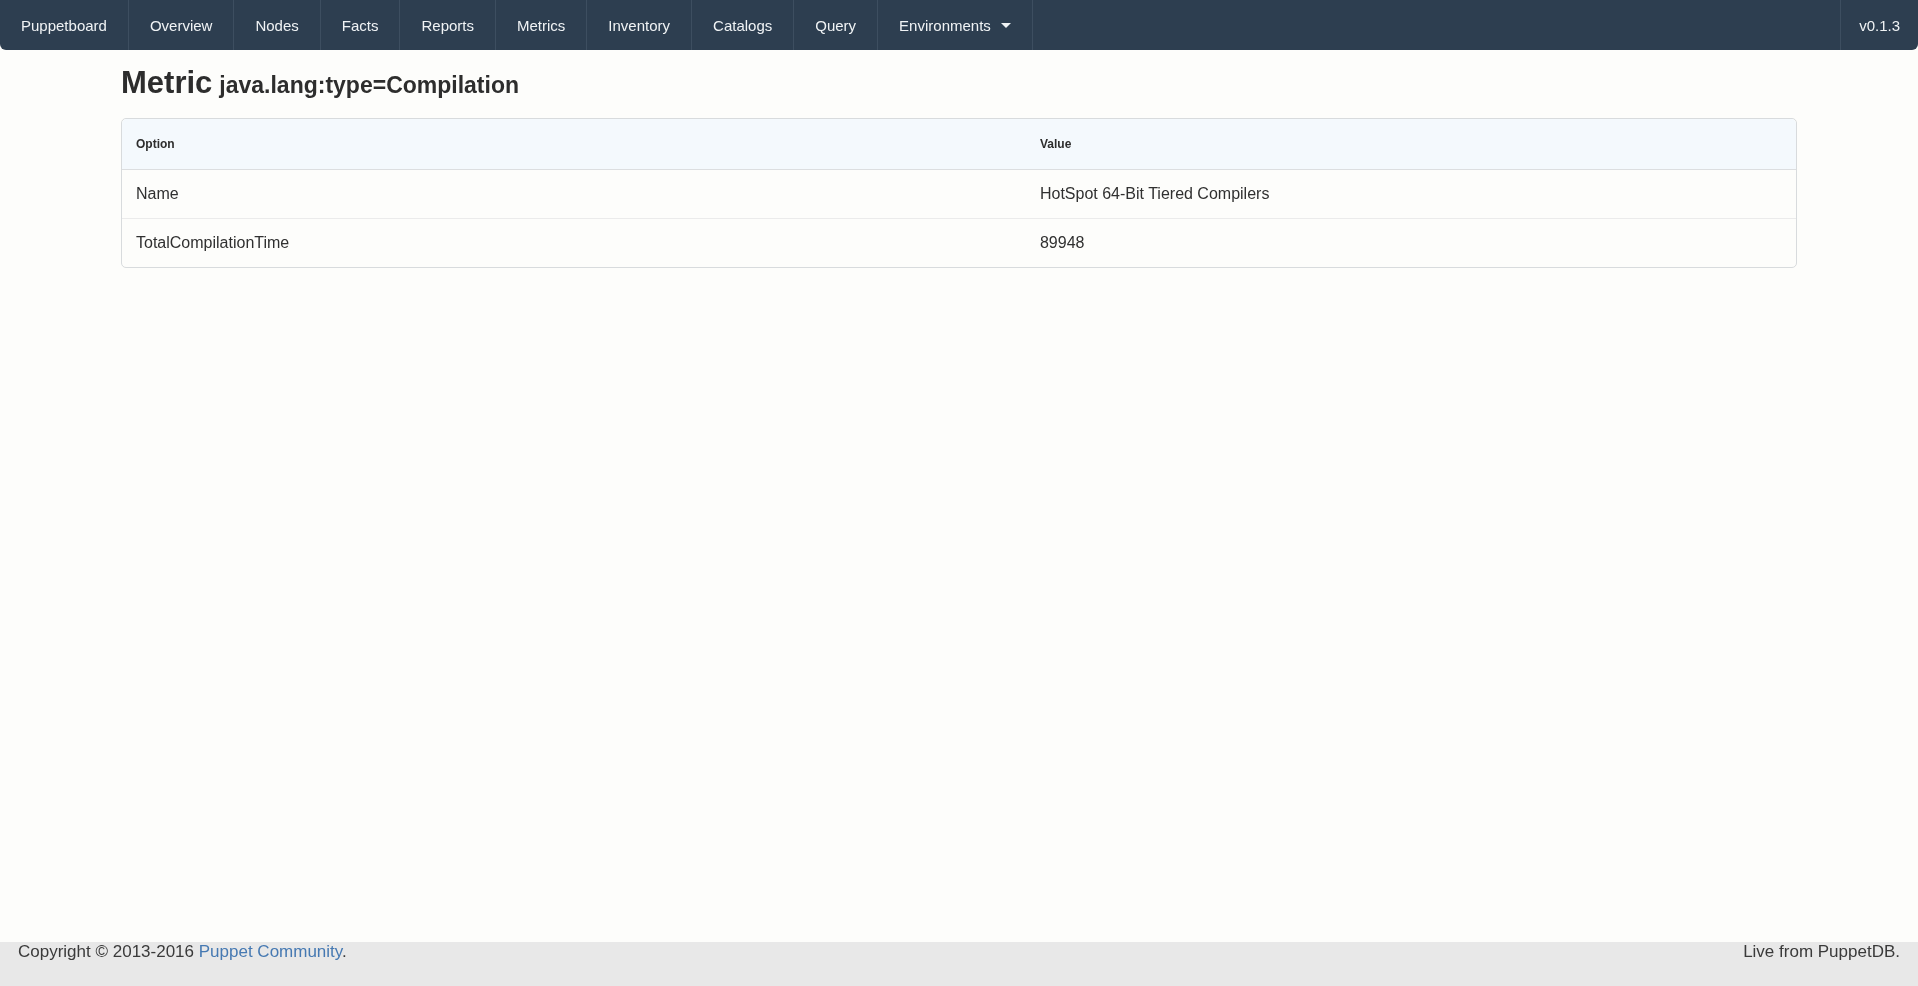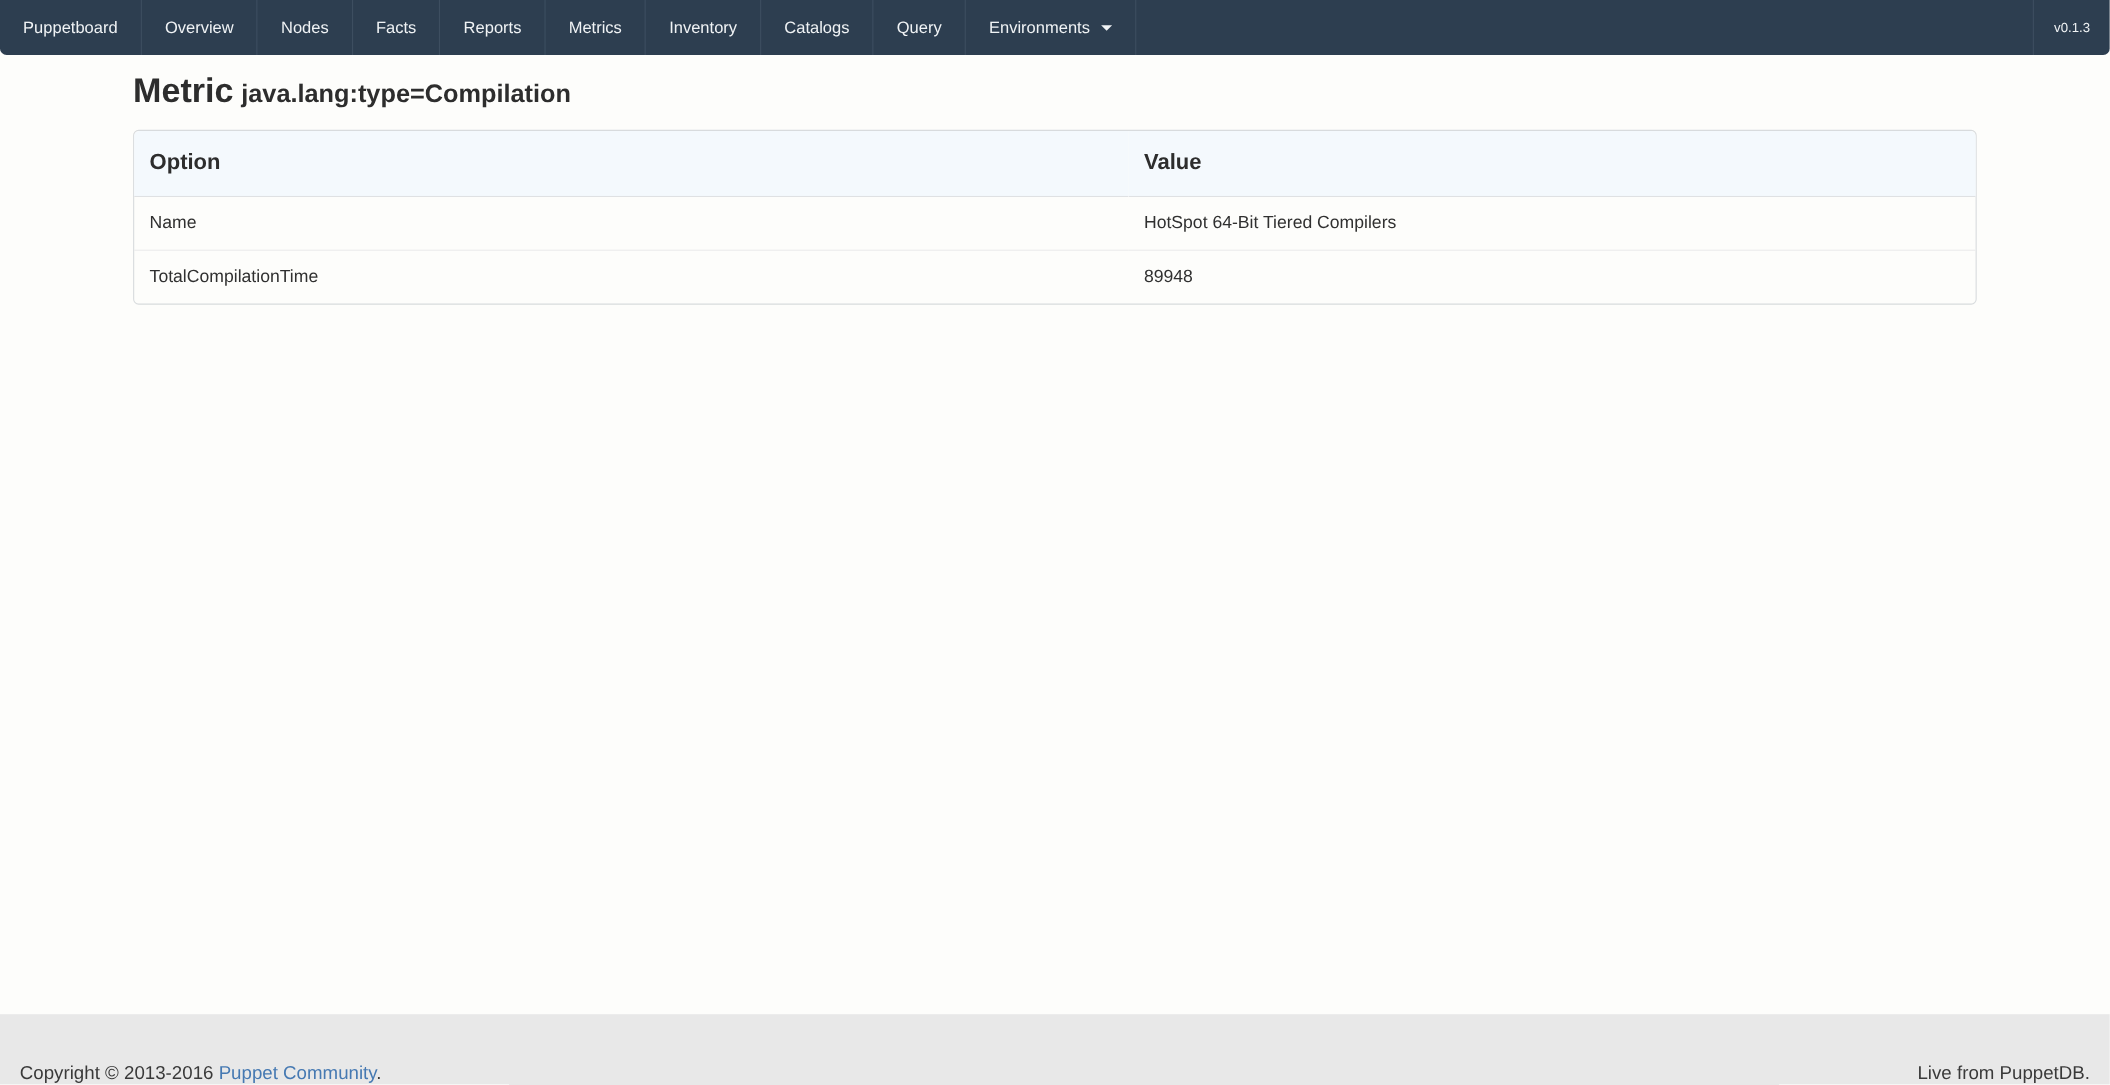--- a/index.html
+++ b/index.html
@@ -34,21 +34,21 @@
     cursor: pointer;
     white-space: nowrap;
   }
   .nav-version {
     margin-left: auto;
     border-left: 1px solid #3d4e60;
     border-right: none;
     padding: 0 18px;
     display: flex;
     align-items: center;
-    font-size: 12px;
+    font-size: 15px;
     color: #f0f3f5;
   }
   .caret {
     width: 0; height: 0;
     border-left: 5px solid transparent;
     border-right: 5px solid transparent;
     border-top: 5px solid #f0f3f5;
     margin-left: 10px;
     display: inline-block;
   }
@@ -78,43 +78,43 @@
     width: 100%;
     border-collapse: separate;
     border-spacing: 0;
     border: 1px solid #d8dbdd;
     border-radius: 5px;
     background: #fdfdfb;
   }
   table.metric-table th {
     text-align: left;
     background: #f4f9fd;
-    font-size: 20px;
+    font-size: 12px;
     font-weight: 700;
     color: #2d2d2d;
     padding: 18px 14px;
     border-bottom: 1px solid #dcdee0;
   }
   table.metric-table th:first-child { width: 54%; border-top-left-radius: 5px; }
   table.metric-table th:last-child  { border-top-right-radius: 5px; }
   table.metric-table td {
     font-size: 16px;
     color: #303030;
     padding: 15px 14px;
     border-bottom: 1px solid #ebebeb;
   }
   table.metric-table tr:last-child td { border-bottom: none; }
 
   
   footer.site-footer {
     flex: 0 0 auto;
-    height: 64px;
+    height: 44px;
     background: #e8e8e8;
     display: flex;
-    align-items: flex-end;
+    align-items: flex-start;
     justify-content: space-between;
     padding: 0 18px;
     font-size: 17px;
     color: #3a3a3a;
   }
   footer.site-footer a {
     color: #4679b2;
     text-decoration: none;
     cursor: pointer;
   }

